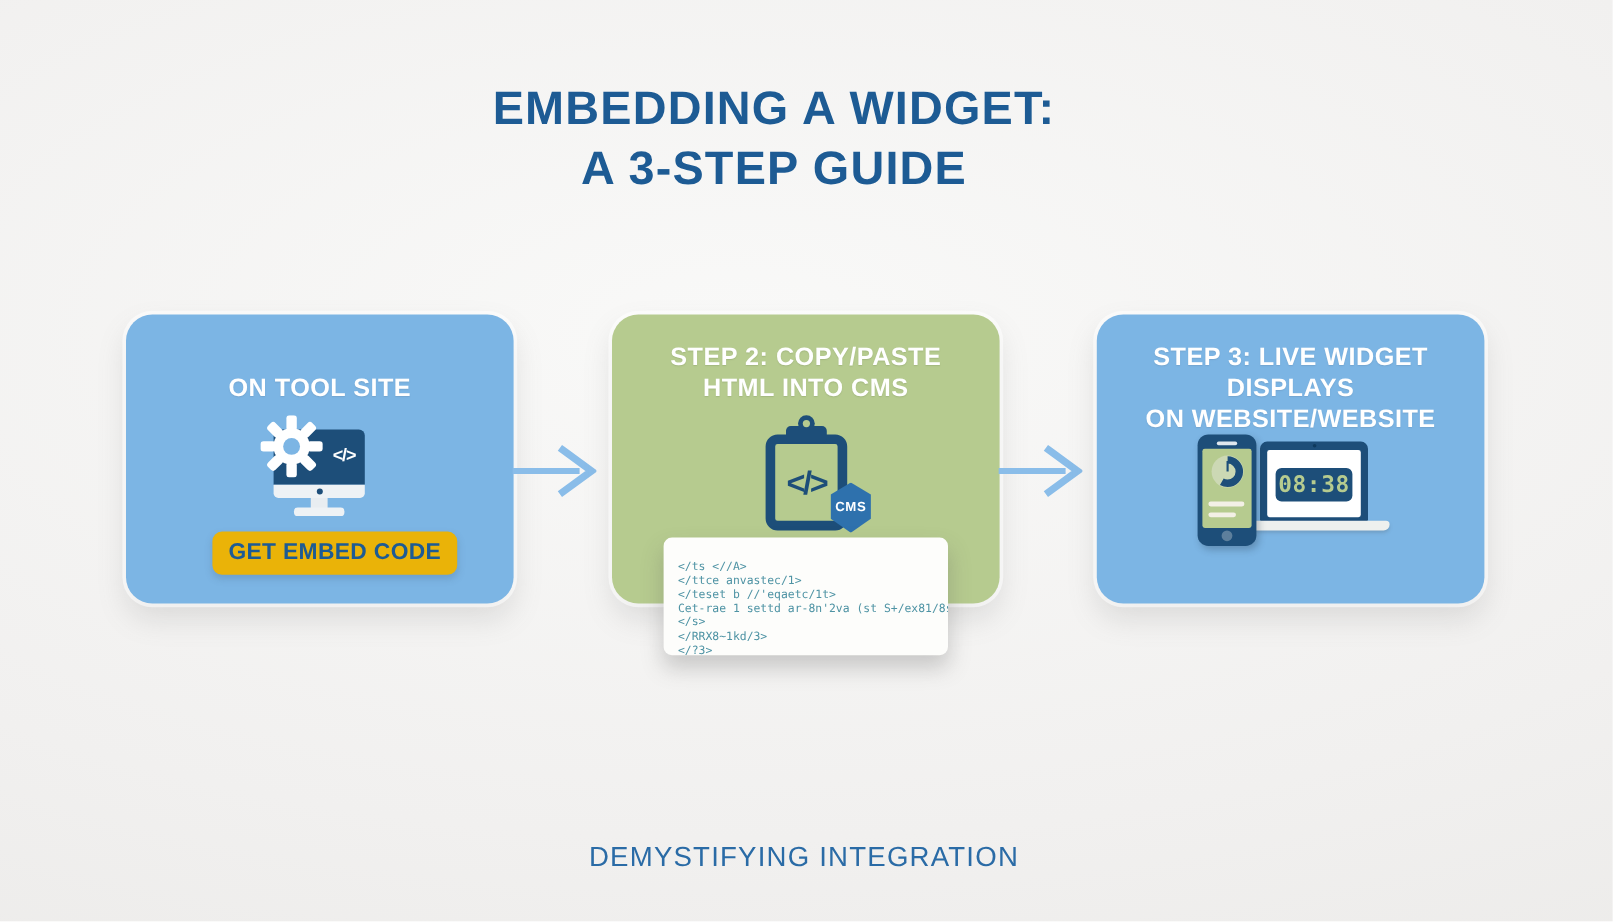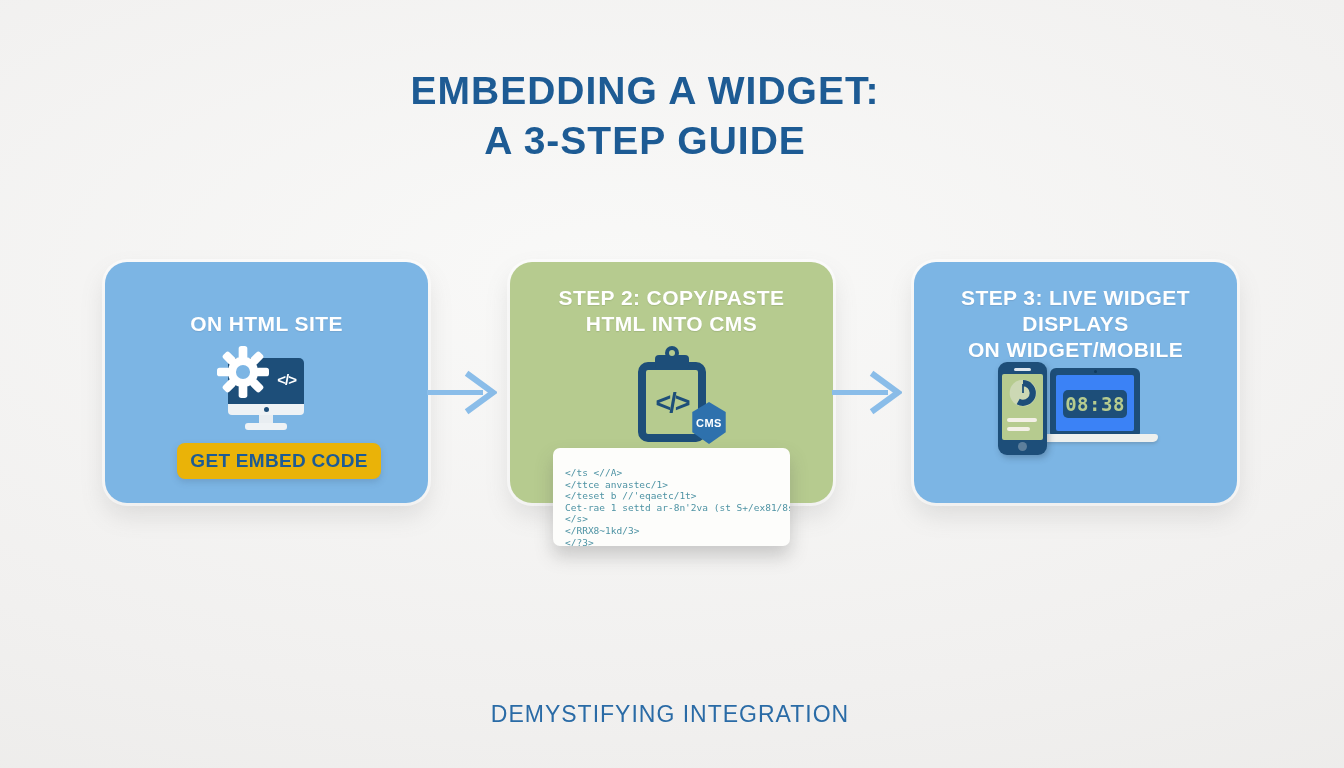--- a/index.html
+++ b/index.html
@@ -93,21 +93,21 @@
   .code-box .code-line {
     display: block; white-space: pre;
     font-family: "DejaVu Sans Mono", monospace;
     font-size: 9.5px; line-height: 11.6px; color: #4e93a4;
   }
 
   
   .laptop { position: absolute; left: 136px; top: 106px; width: 90px; height: 67px;
     background: #1d4e79; border-radius: 6px 6px 2px 2px; }
   .laptop .lap-screen { position: absolute; top: 7px; left: 6px; width: 78px; height: 56px;
-    background: #3b82f6; border-radius: 2px; }
+    background: #ffffff; border-radius: 2px; }
   .laptop .lap-camera { position: absolute; top: 2px; left: 44px; width: 3px; height: 3px;
     border-radius: 50%; background: #0e3a5e; }
   .clock-widget { position: absolute; top: 15px; left: 7px; width: 64px; height: 28px;
     background: #1d4e79; border-radius: 5px;
     display: flex; align-items: center; justify-content: center; }
   .clock-widget .clock-time {
     font-family: "DejaVu Sans Mono", monospace; font-weight: 700;
     font-size: 19px; letter-spacing: 0.5px; color: #b6cb8f; }
   .laptop-base { position: absolute; left: 128px; top: 172px; width: 116px; height: 8px;
     background: #eef0ee; border-radius: 3px 3px 5px 5px;
@@ -140,21 +140,21 @@
 <div class="canvas">
 
   <h1 class="main-title">
     <span>EMBEDDING A WIDGET:</span><br>
     <span>A 3-STEP GUIDE</span>
   </h1>
 
   <section class="card card-blue" id="card-1">
     <h2 class="step-title">
       <br>
-      <span>ON HTML SITE</span>
+      <span>ON TOOL SITE</span>
     </h2>
     <div class="monitor">
       <div class="screen"></div>
       <div class="screen-code">&lt;/&gt;</div>
       <div class="bezel"></div>
       <div class="camera-dot"></div>
       <div class="neck"></div>
       <div class="base"></div>
     </div>
     <svg class="gear" viewBox="0 0 48 48">
@@ -204,21 +204,21 @@
   </section>
 
   <svg class="arrow" id="arrow-2" viewBox="0 0 70 45">
     <line x1="0" y1="22.5" x2="56" y2="22.5" stroke="#8abde9" stroke-width="5"></line>
     <polyline points="42,5 66,22.5 42,40" fill="none" stroke="#8abde9" stroke-width="6" stroke-linecap="square"></polyline>
   </svg>
 
   <section class="card card-blue" id="card-3">
     <h2 class="step-title">
       <span>STEP 3: LIVE WIDGET DISPLAYS</span><br>
-      <span>ON WIDGET/MOBILE</span>
+      <span>ON WEBSITE/WEBSITE</span>
     </h2>
     <div class="laptop">
       <div class="lap-camera"></div>
       <div class="lap-screen">
         <div class="clock-widget">
           <span class="clock-time">08:38</span>
         </div>
       </div>
     </div>
     <div class="laptop-base"></div>

